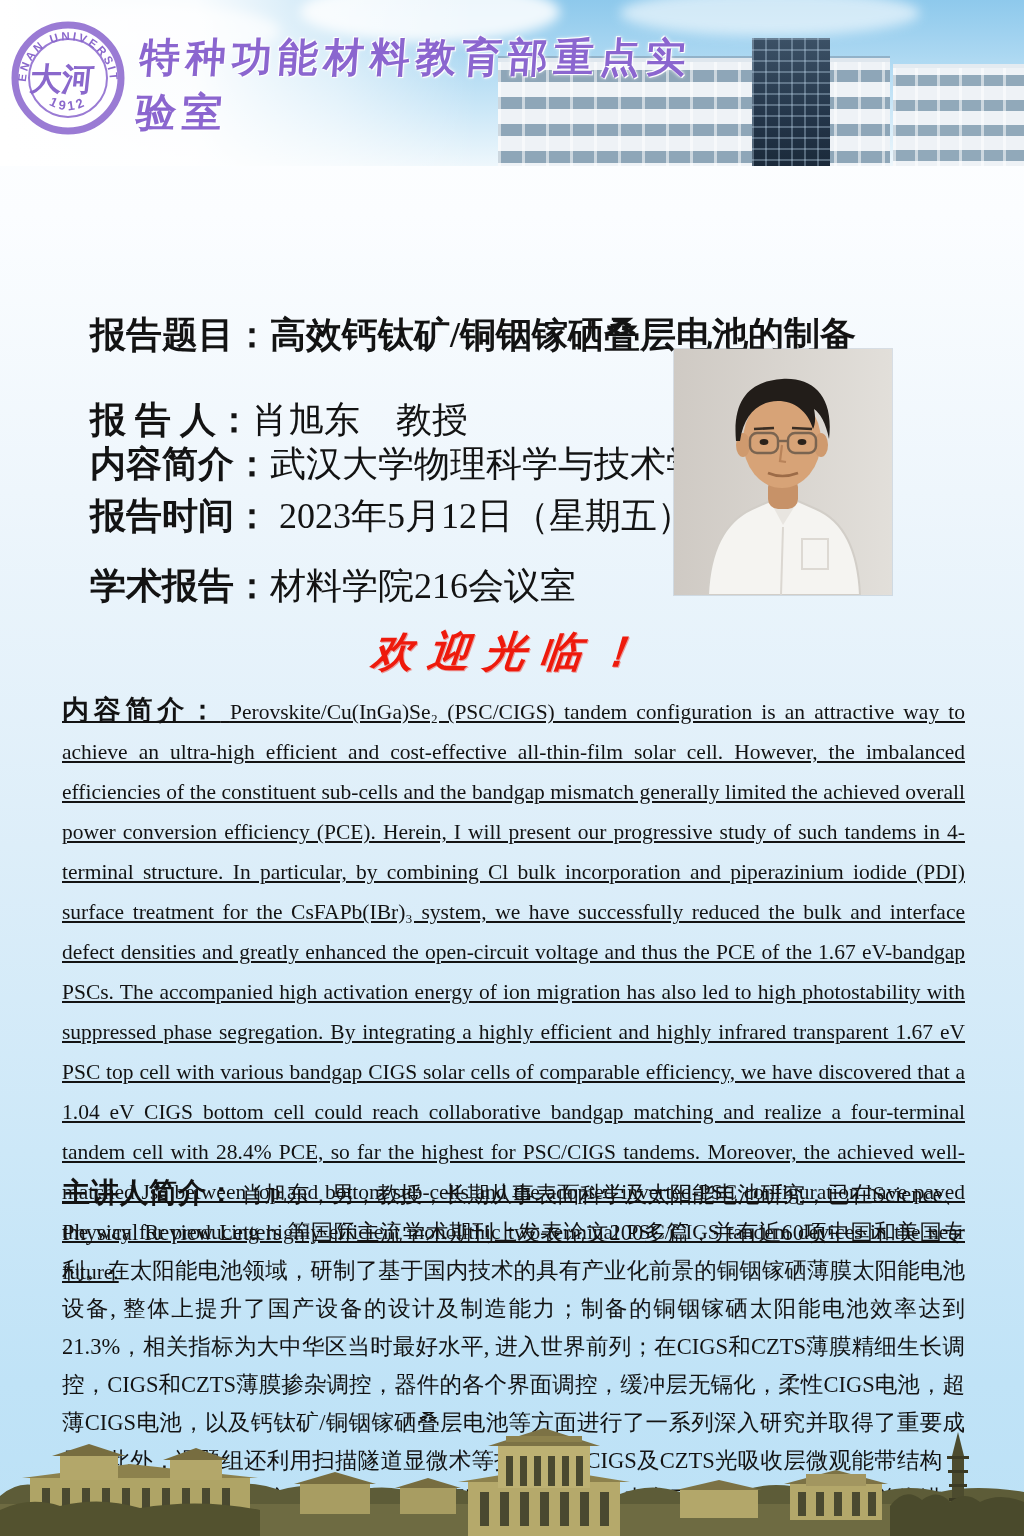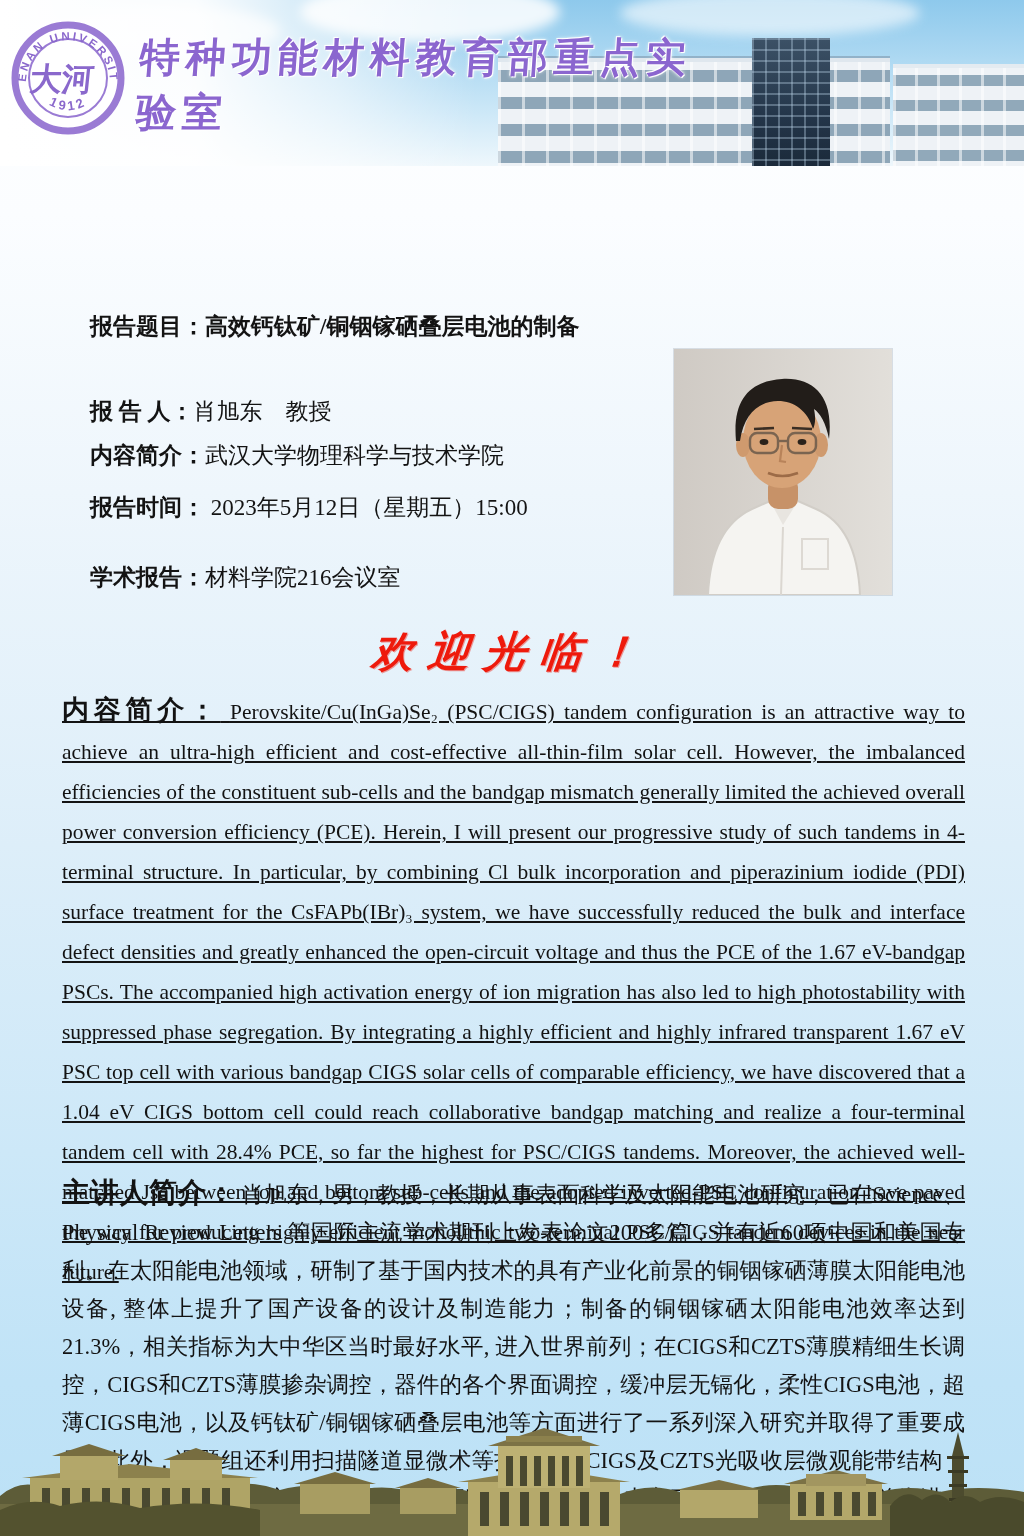--- a/index.html
+++ b/index.html
@@ -37,21 +37,21 @@
     text-shadow:0 0 2px #fff,0 0 4px #fff,1px 1px 0 #fff,-1px -1px 0 #fff;transform:skewX(-4deg);}
   .lab-en{position:absolute;left:122px;top:92px;width:600px;font-family:"Liberation Sans","DejaVu Sans",sans-serif;
     font-size:24px;font-weight:bold;color:#7d58c8;
     text-shadow:0 0 2px #fff,0 0 3px #fff,1px 1px 0 #fff,-1px -1px 0 #fff;}
   .logo{position:absolute;left:10px;top:20px;width:116px;height:116px;}
   
   .main-title{position:absolute;left:0;top:160px;width:1024px;text-align:center;
     font-size:70px;font-weight:bold;color:#e9130f;letter-spacing:10px;}
   
   .details{position:absolute;left:90px;top:0;width:620px;}
-  .drow{position:absolute;left:0;white-space:nowrap;font-size:23px;}
+  .drow{position:absolute;left:0;white-space:nowrap;font-size:36px;}
   .drow .lbl{font-weight:bold;}
   .r0{top:311px;} .r0 .val{font-weight:bold;}
   .r1{top:396px;} .r2{top:440px;} .r3{top:492px;} .r4{top:562px;}
   
   .photo{position:absolute;left:674px;top:349px;width:218px;height:246px;box-shadow:0 0 0 1px rgba(160,170,180,.35);}
   
   .welcome{position:absolute;left:0;top:624px;width:1024px;text-align:center;
     color:#ee1a0c;font-size:42px;font-weight:bold;font-style:italic;letter-spacing:14px;
     transform:skewX(-6deg);text-shadow:1px 1px 0 rgba(238,26,12,.4);}
   

